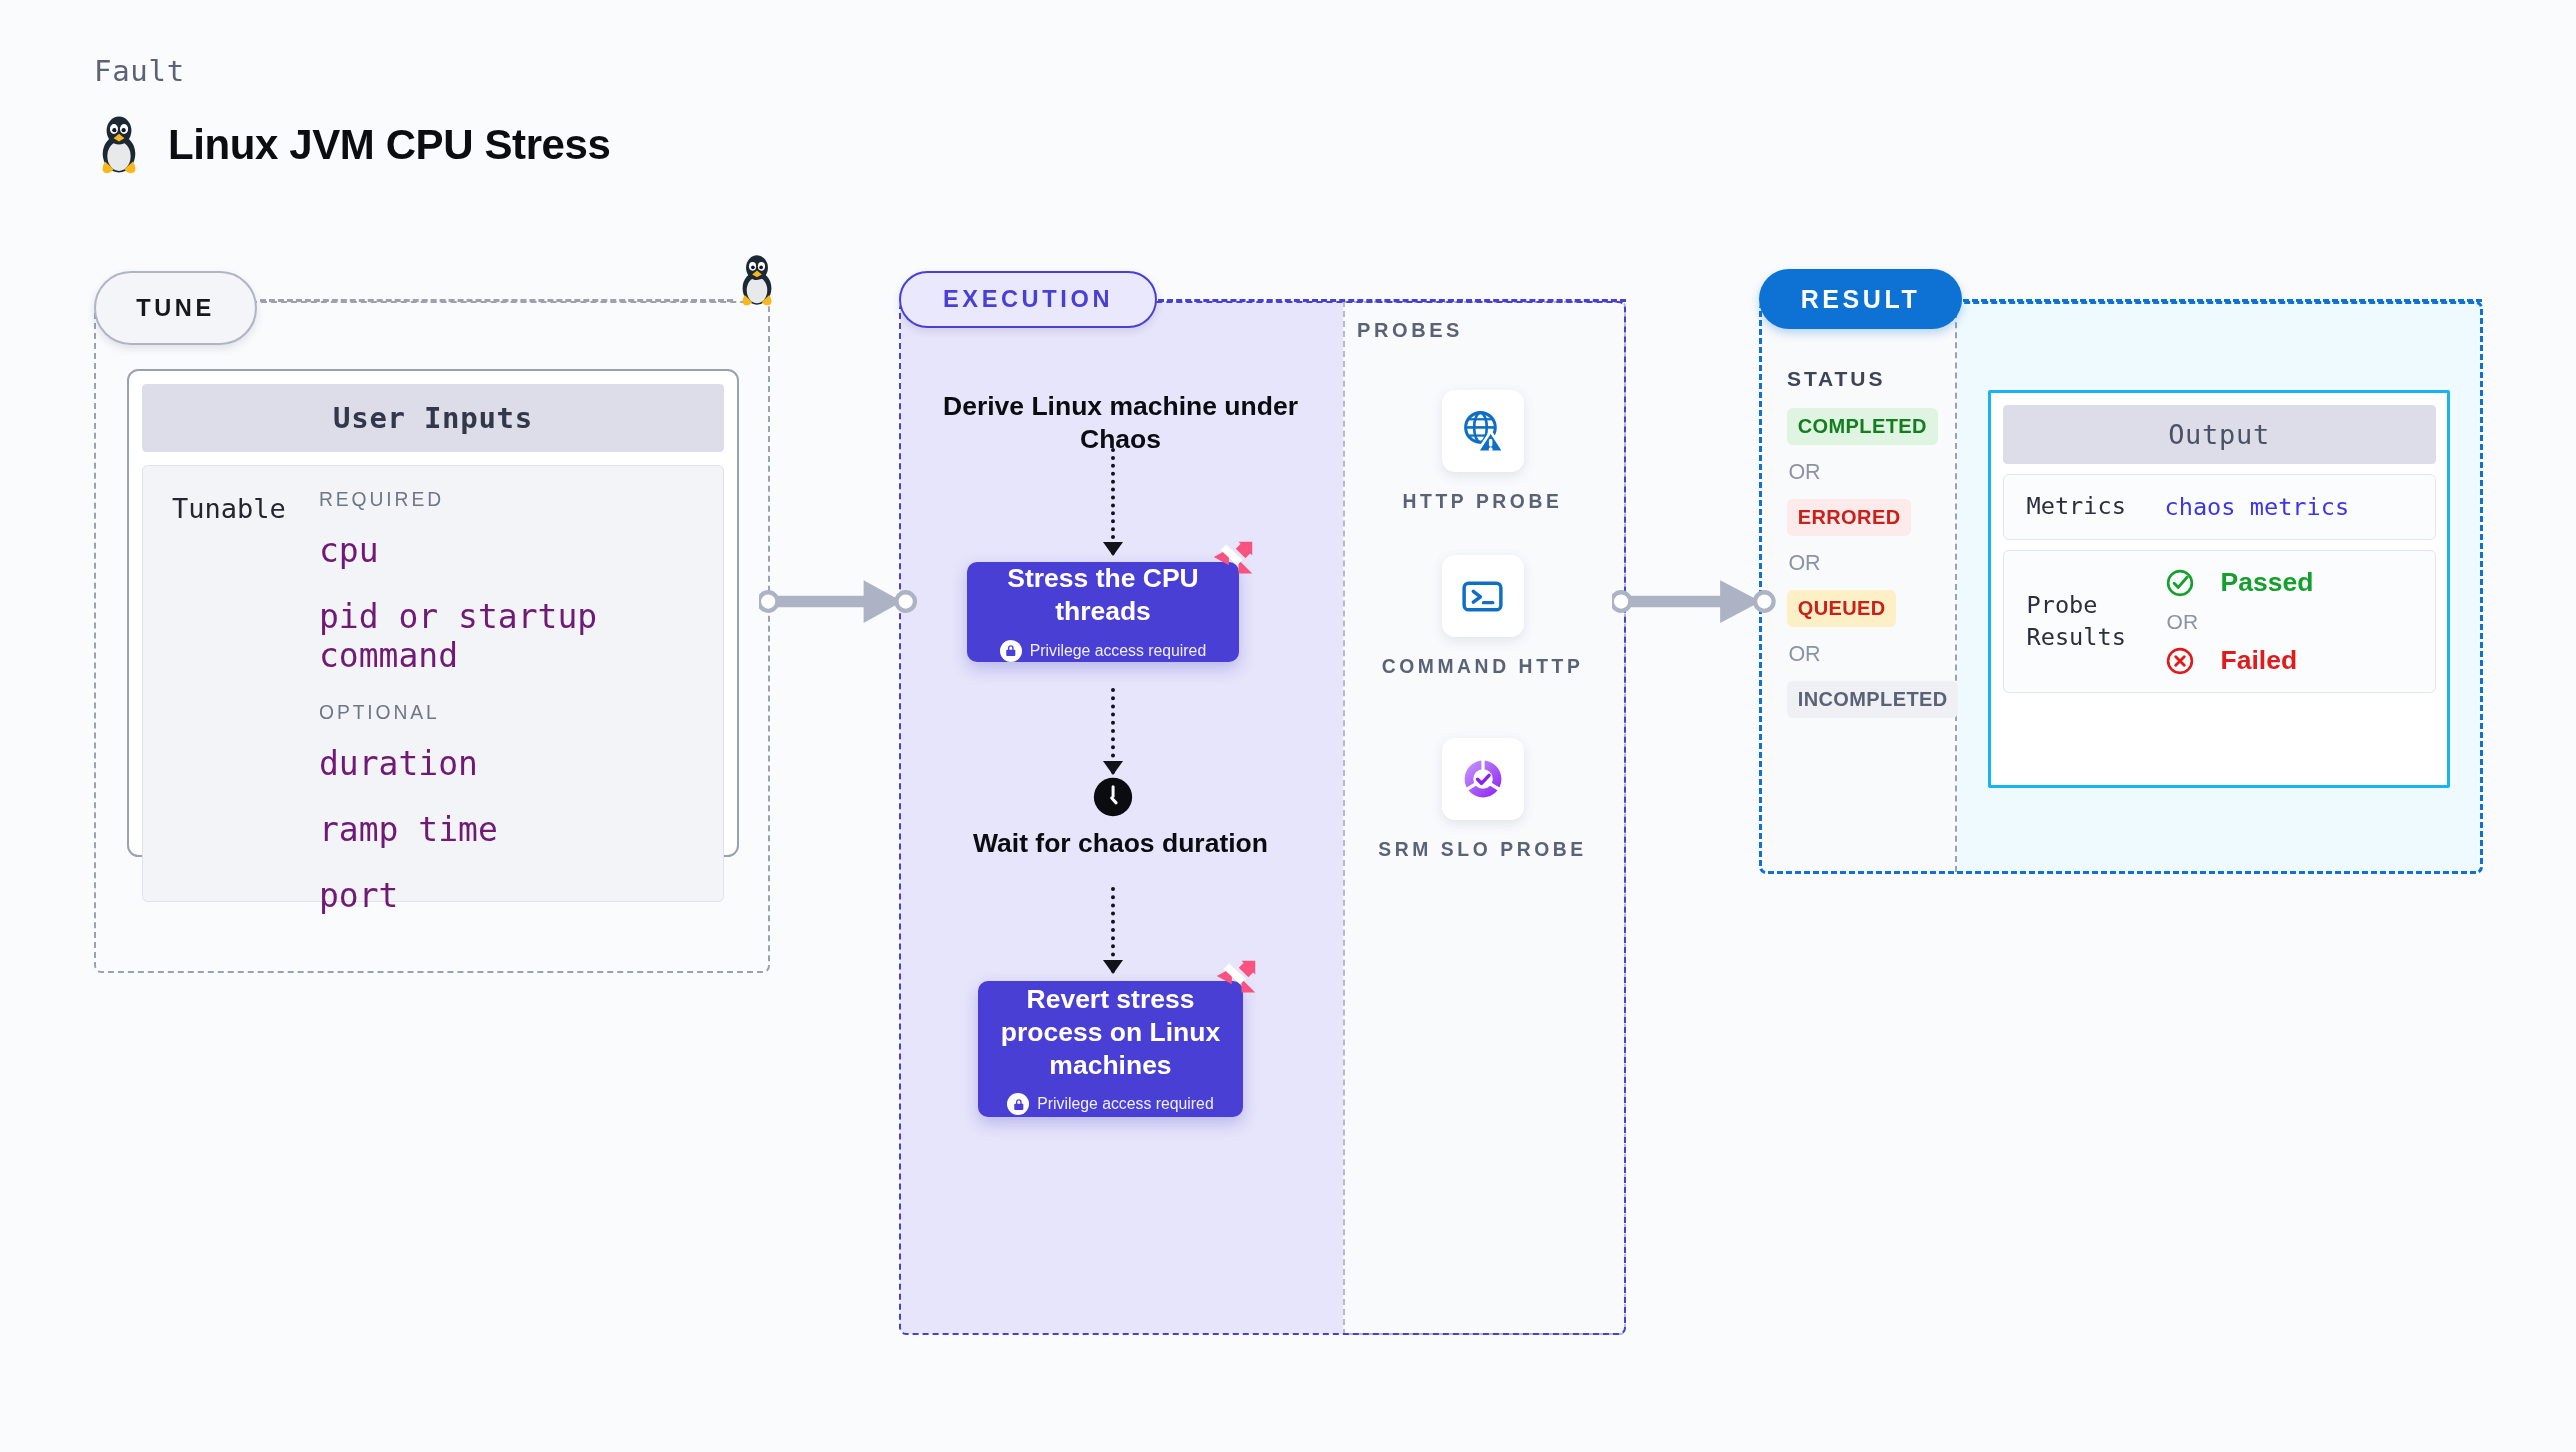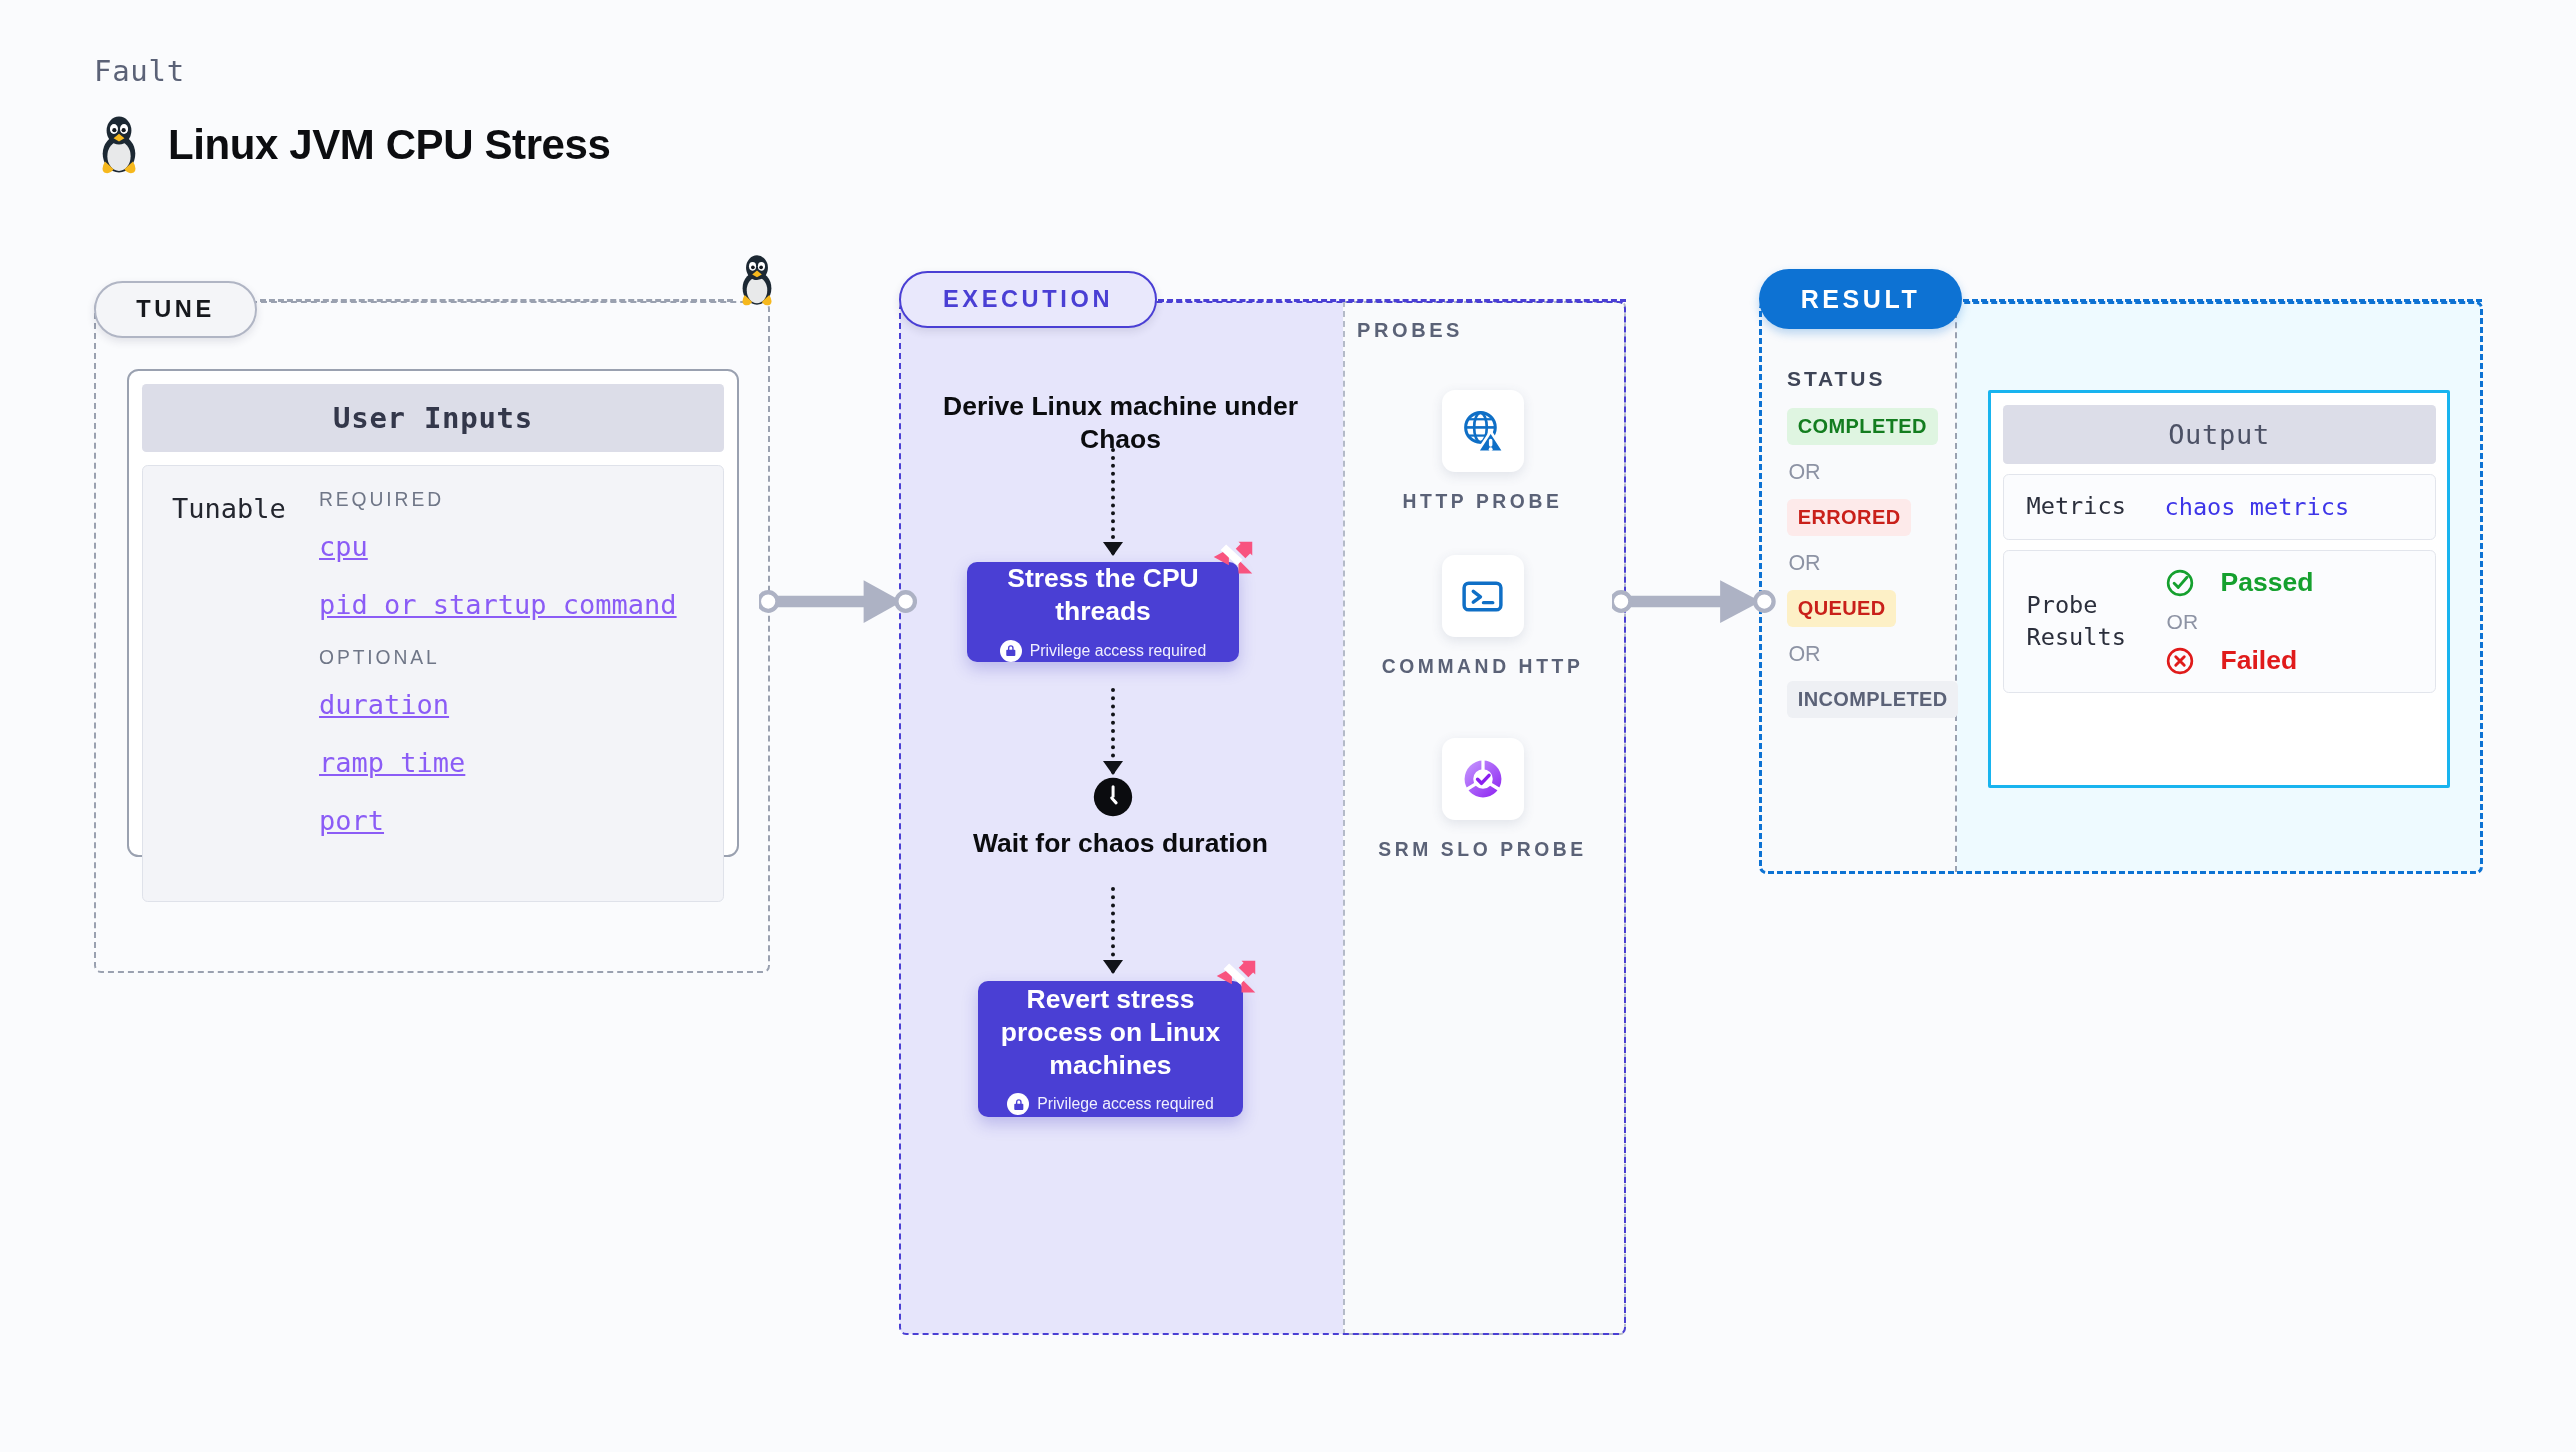--- a/index.html
+++ b/index.html
@@ -59,21 +59,21 @@
 
   
   .pill{
     position:absolute;box-sizing:border-box;display:flex;
     align-items:center;justify-content:center;
     border-radius:716px;font-weight:bold;
     letter-spacing:3.6px;white-space:nowrap;
     font-family:"Liberation Sans",sans-serif;
   }
   .pill-tune{
-    left:94px;top:281px;width:163px;height:57px;
+    left:94px;top:271px;width:163px;height:74px;
     background:#f4f5f8;border:2.9px solid #b0b5c4;color:#16181d;font-size:23.6px;
     box-shadow:0 3.6px 8.6px rgba(40,45,70,.12);
   }
   .pill-exec{
     left:899px;top:271px;width:258px;height:57px;
     background:#e9e8fc;border:2.9px solid #4a3fd4;color:#4a3fd4;font-size:23.6px;
     box-shadow:0 3.6px 8.6px rgba(40,45,70,.12);
   }
   .pill-result{
     left:1759px;top:269px;width:203px;height:60px;
@@ -104,21 +104,21 @@
     font-size:27px;color:#23262f;padding-top:4.3px;
   }
   .tunable-col{flex:1;}
   .grp-label{
     font-family:"Liberation Sans",sans-serif;
     font-size:19.3px;color:#6f7687;letter-spacing:2.9px;margin-bottom:20px;
   }
   .grp-label.second{margin-top:4.3px;}
   .tunable-item{
     font-family:"DejaVu Sans Mono","Liberation Mono",monospace;
-    font-size:27px;color:#8b5cf6;margin-bottom:27px;text-decoration:underline;
+    font-size:33px;color:#701a75;margin-bottom:27px;
   }
 
   
   .exec-step-text{
     position:absolute;text-align:center;font-weight:bold;
     color:#0b0c0f;font-size:26.5px;line-height:1.25;
     font-family:"Liberation Sans",sans-serif;
   }
   .exec-text-1{left:938px;top:390px;width:365px;}
   .exec-text-2{left:938px;top:827px;width:365px;}

